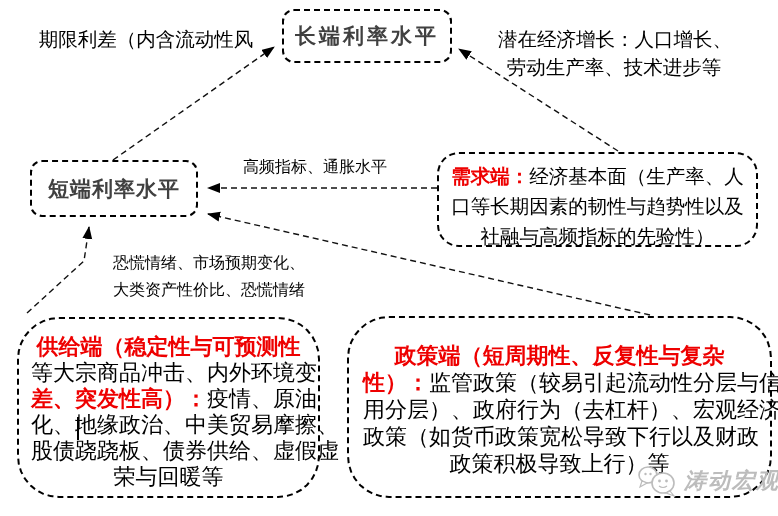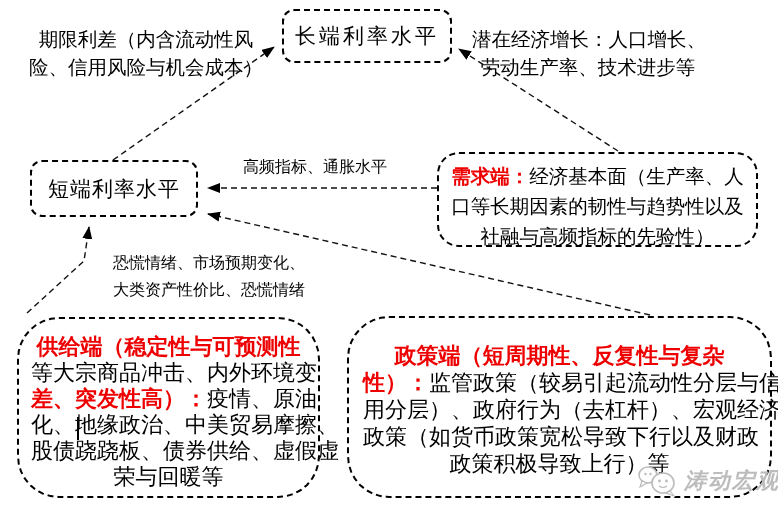--- a/index.html
+++ b/index.html
@@ -3,21 +3,21 @@
 <meta charset="utf-8">
 <style>
   html,body{margin:0;padding:0;background:#ffffff;}
   .stage{
     position:relative;width:778px;height:516px;background:#ffffff;overflow:hidden;
     font-family:"Liberation Serif","DejaVu Serif",serif;color:#000;
   }
   .links{position:absolute;left:0;top:0;width:778px;height:516px;}
   .node{position:absolute;border:2px dashed #000;background:#fff;box-sizing:border-box;}
   .node-small{border-radius:12px;display:flex;align-items:center;justify-content:center;}
-  .node-title{color:#000000;font-weight:normal;font-size:21px;letter-spacing:3px;white-space:nowrap;}
+  .node-title{color:#404040;font-weight:bold;font-size:21px;letter-spacing:3px;white-space:nowrap;}
   .node-big{border-radius:42px;text-align:center;font-size:22px;}
   .demand{border-radius:22px;font-size:19.5px;line-height:30px;padding:8px 8px 0 8px;}
   .supply{line-height:26px;padding:15px 12px 0 12px;}
   .policy{line-height:27px;padding:24px 14px 0 14px;}
   .red{color:#ee0000;font-weight:bold;}
   .lbl{position:absolute;font-size:19.5px;text-align:center;line-height:28px;}
   .lbl-single{white-space:nowrap;font-size:16px;text-align:left;}
   .sentiment{line-height:27px;font-size:16px;}
   .tline{white-space:nowrap;}
   .caret{position:absolute;width:2px;height:23px;background:#000;}
@@ -68,24 +68,23 @@
   <div class="node node-big policy" style="left:347px;top:316px;width:425px;height:182px;">
     <div class="tline"><span class="red">政策端（短周期性、反复性与复杂</span></div>
     <div class="tline"><span class="red">性）：</span><span>监管政策（较易引起流动性分层与信</span></div>
     <div class="tline"><span>用分层）、政府行为（去杠杆）、宏观经济</span></div>
     <div class="tline"><span>政策（如货币政策宽松导致下行以及财政</span></div>
     <div class="tline"><span>政策积极导致上行）等</span></div>
   </div>
 
   <div class="lbl" style="left:14px;top:26px;width:264px;">
     <div class="tline">期限利差（内含流动性风</div>
-    <div class="tline">险、信用风险与机会成本）</div>
   </div>
 
-  <div class="lbl" style="left:472px;top:26px;width:232px;">
+  <div class="lbl" style="left:498px;top:26px;width:232px;">
     <div class="tline">潜在经济增长：人口增长、</div>
     <div class="tline">劳动生产率、技术进步等</div>
   </div>
 
   <div class="lbl lbl-single" style="left:243px;top:153px;">
     <span>高频指标、通胀水平</span>
   </div>
 
   <div class="lbl sentiment" style="left:92px;top:249px;width:234px;">
     <div class="tline">恐慌情绪、市场预期变化、</div>

